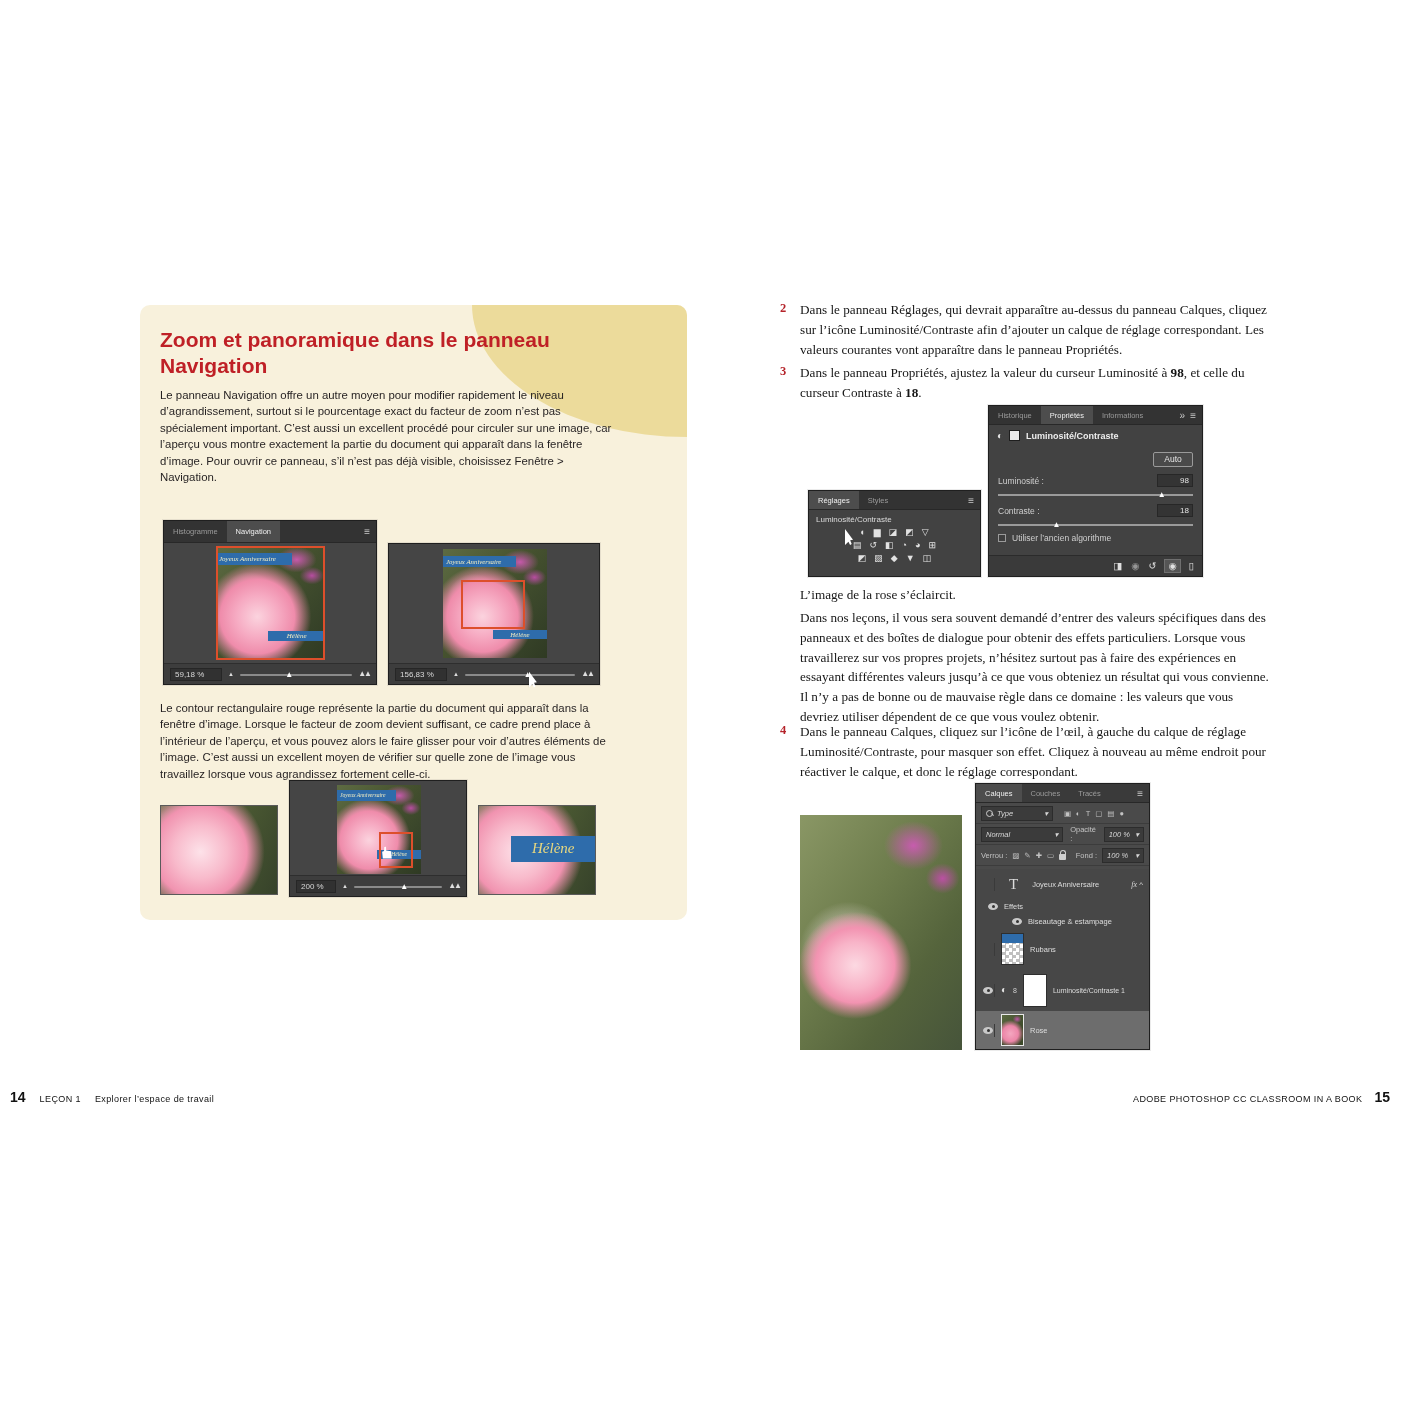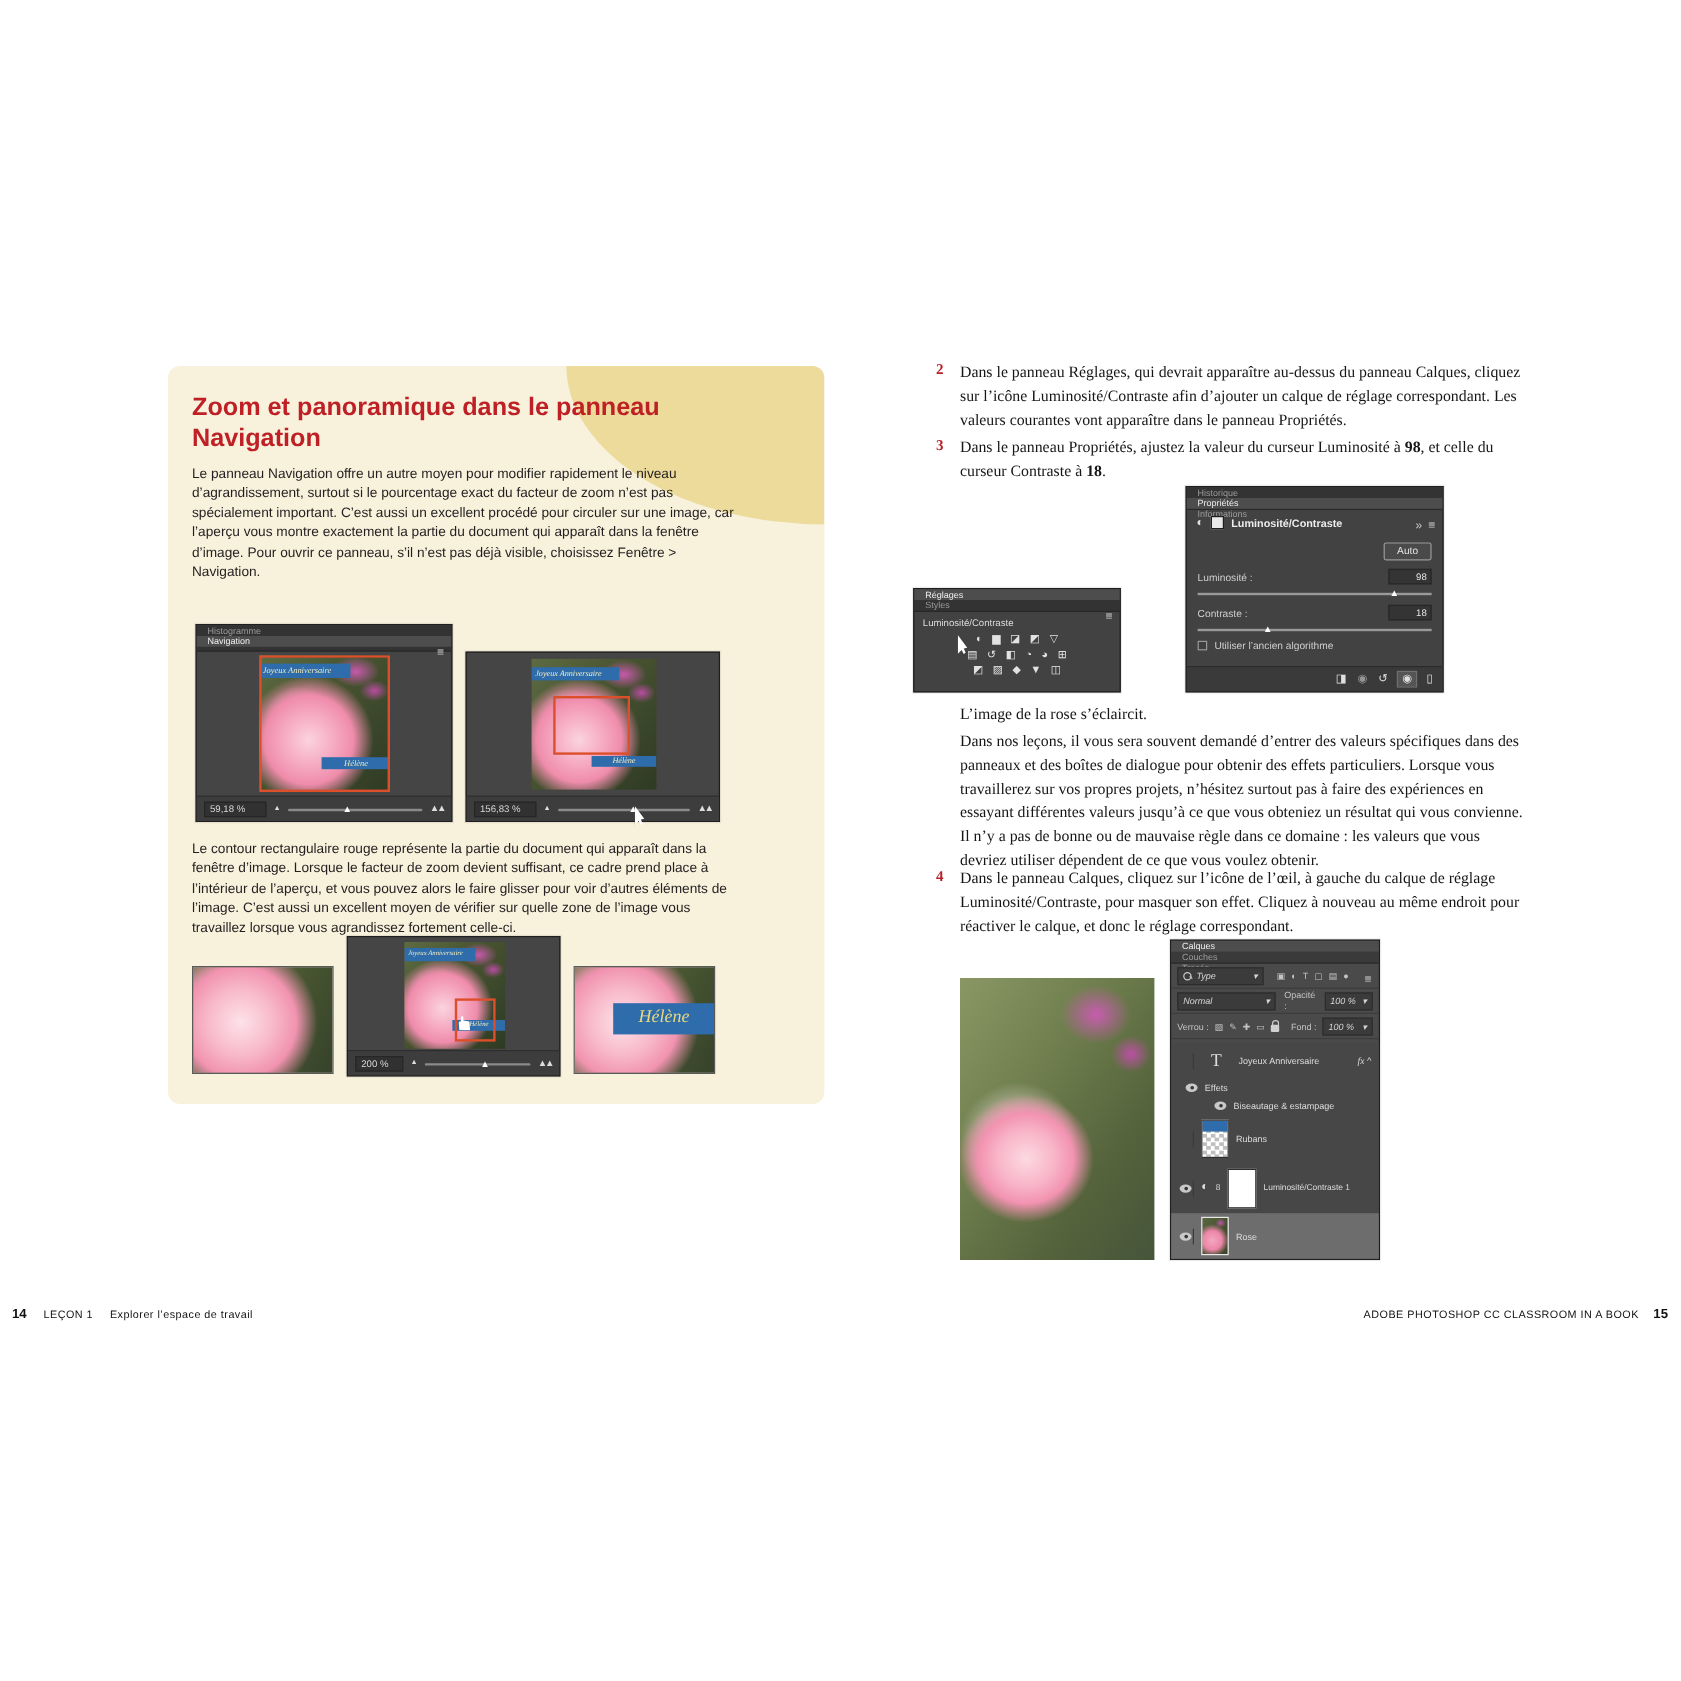--- a/index.html
+++ b/index.html
@@ -10,21 +10,21 @@
   .cream-box { position:absolute; left:140px; top:305px; width:547px; height:615px;
     background:#f8f1dc; border-radius:10px; overflow:hidden;padding-left:36px; }
   .box-arc { position:absolute; top:0; right:0; width:215px; height:132px;
     background:#ecdb9b; border-radius:0 0 0 100%; }
   .box-title { position:absolute; left:20px; top:22px; width:400px;
     font-size:21px; font-weight:bold; color:#bf2026; line-height:1.22; }
   .body-sans { position:absolute; font-size:11.4px; line-height:1.44; color:#231f20; }
 
   
   .ps-panel { position:absolute; background:#454545; border:1px solid #1f1f1f; box-shadow:0 0 0 1px #6b6b6b22; }
-  .ptab-bar { display:flex; align-items:stretch; background:#333333; height:22px; border-bottom:1px solid #282828;flex-direction:column; }
+  .ptab-bar { display:flex; align-items:stretch; background:#333333; height:22px; border-bottom:1px solid #282828; }
   .ptab { display:flex; align-items:center; padding:0 9px; font-size:7.5px; color:#9b9b9b; }
   .ptab.active { background:#4d4d4d; color:#efefef; }
   .pmenu { margin-left:auto; color:#c9c9c9; font-size:10px; display:flex; align-items:center; padding:0 6px; }
   .pfoot { position:absolute; left:0; right:0; bottom:0; height:21px; background:#3d3d3d;
     border-top:1px solid #2e2e2e; display:flex; align-items:center; padding:0 6px; gap:6px; }
   .zoombox { background:#313131; border:1px solid #262626; color:#d8d8d8; font-size:8px;
     padding:1px 4px; min-width:52px; height:13px; line-height:10px; }
   .mtn { color:#dedede; line-height:1; }
   .mtn.s { font-size:6px; }
   .mtn.l { font-size:8px; letter-spacing:-2px; }
@@ -122,21 +122,21 @@
   .white-thumb { width:24px; height:33px; background:#ffffff; border:1px solid #2e2e2e; }
   .rose-mini { width:23px; height:32px; border:1px solid #e8e8e8;
     background:
       radial-gradient(circle at 40% 62%, #f4a7c0 0%, #ec86a8 35%, rgba(236,134,168,0) 60%),
       radial-gradient(ellipse 30% 18% at 72% 14%, #bd55a6 0%, rgba(189,85,166,0) 70%),
       linear-gradient(130deg, #5a6840 0%, #3c4829 70%); }
 
   
   .footer-left { position:absolute; left:10px; top:1089px; display:flex; align-items:baseline; gap:14px; }
   .footer-right { position:absolute; right:11px; top:1089px; display:flex; align-items:baseline; gap:12px; }
-  .f-num { font-size:11px; font-weight:bold; color:#111111; }
+  .f-num { font-size:14px; font-weight:bold; color:#111111; }
   .f-small { font-size:9px; color:#111111; letter-spacing:0.4px; }
 </style>
 </head>
 <body>
 
 <div class="spread">
 
   <div class="cream-box">
     <div class="box-arc"></div>
     <h2 class="box-title">Zoom et panoramique dans le panneau Navigation</h2>
@@ -219,21 +219,21 @@
     <span class="f-small">LEÇON 1</span>
     <span class="f-small">Explorer l’espace de travail</span>
   </div>
 
   <span class="step-num" style="left:780px; top:301px;">2</span>
   <p class="step-text" style="left:800px; top:300px;">Dans le panneau Réglages, qui devrait apparaître au-dessus du panneau Calques, cliquez sur l’icône Luminosité/Contraste afin d’ajouter un calque de réglage correspondant. Les valeurs courantes vont apparaître dans le panneau Propriétés.</p>
 
   <span class="step-num" style="left:780px; top:364px;">3</span>
   <p class="step-text" style="left:800px; top:363px;"><span>Dans le panneau Propriétés, ajustez la valeur du curseur Luminosité à </span><b>98</b><span>, et celle du curseur Contraste à </span><b>18</b><span>.</span></p>
 
-  <div class="ps-panel" style="left:761px; top:490px; width:173px; height:87px; background:#424242;">
+  <div class="ps-panel" style="left:808px; top:490px; width:173px; height:87px; background:#424242;">
     <div class="ptab-bar" style="height:19px;">
       <span class="ptab active">Réglages</span>
       <span class="ptab">Styles</span>
       <span class="pmenu">≡</span>
     </div>
     <div class="rp-label">Luminosité/Contraste</div>
     <div class="icon-grid">
       <div class="icon-row">
         <span class="adj-icon">◐</span>
         <span class="adj-icon">▆</span>

